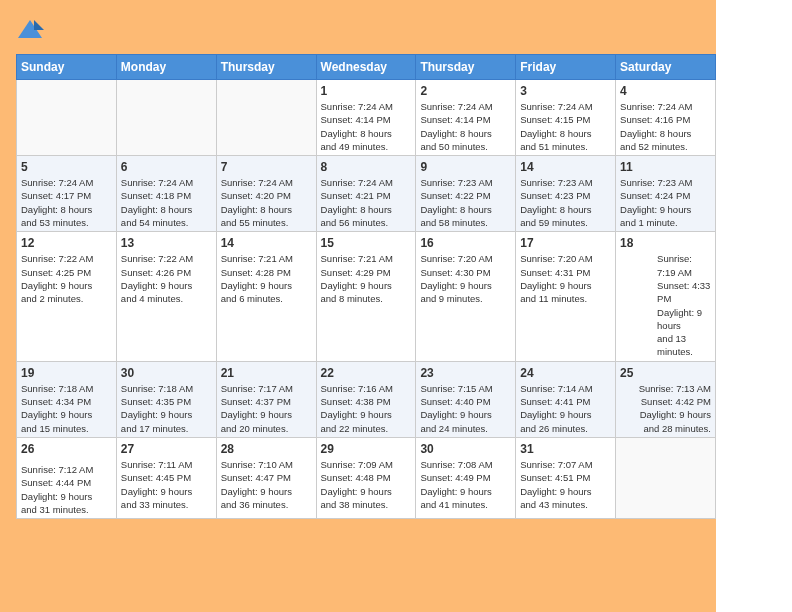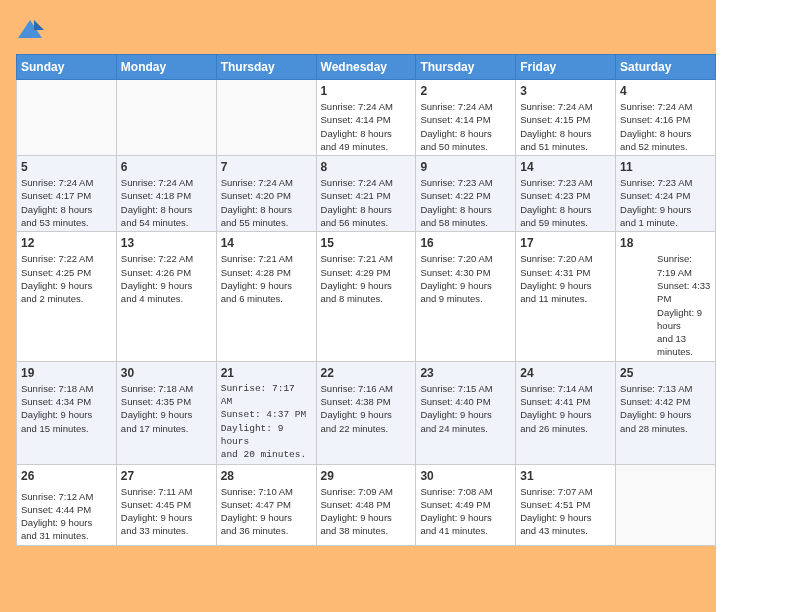--- a/index.html
+++ b/index.html
@@ -282,21 +282,21 @@
           </td>
           <td>
             <span class="day-number">30</span>
             <div class="day-info" style="white-space: pre-line;">Sunrise: 7:18 AM
 Sunset: 4:35 PM
 Daylight: 9 hours
 and 17 minutes.</div>
           </td>
           <td>
             <span class="day-number">21</span>
-            <div class="day-info" style="white-space: pre-line; font-family: Liberation Mono, monospace;">Sunrise: 7:17 AM
+            <div class="day-info" style="white-space: pre-line;">Sunrise: 7:17 AM
 Sunset: 4:37 PM
 Daylight: 9 hours
 and 20 minutes.</div>
           </td>
           <td>
             <span class="day-number">22</span>
             <div class="day-info" style="white-space: pre-line;">Sunrise: 7:16 AM
 Sunset: 4:38 PM
 Daylight: 9 hours
 and 22 minutes.</div>
@@ -310,21 +310,21 @@
           </td>
           <td>
             <span class="day-number">24</span>
             <div class="day-info" style="white-space: pre-line;">Sunrise: 7:14 AM
 Sunset: 4:41 PM
 Daylight: 9 hours
 and 26 minutes.</div>
           </td>
           <td>
             <span class="day-number">25</span>
-            <div class="day-info" style="white-space: pre-line;">Sunrise: 7:13 AM
+            <div class="day-info" style="white-space: pre-line; text-align: right;">Sunrise: 7:13 AM
 Sunset: 4:42 PM
 Daylight: 9 hours
 and 28 minutes.</div>
           </td>
         </tr>
         <tr>
           <td>
             <span class="day-number">26</span>
             <div class="day-info" style="white-space: pre-line; margin-top: 7px;">Sunrise: 7:12 AM
 Sunset: 4:44 PM

